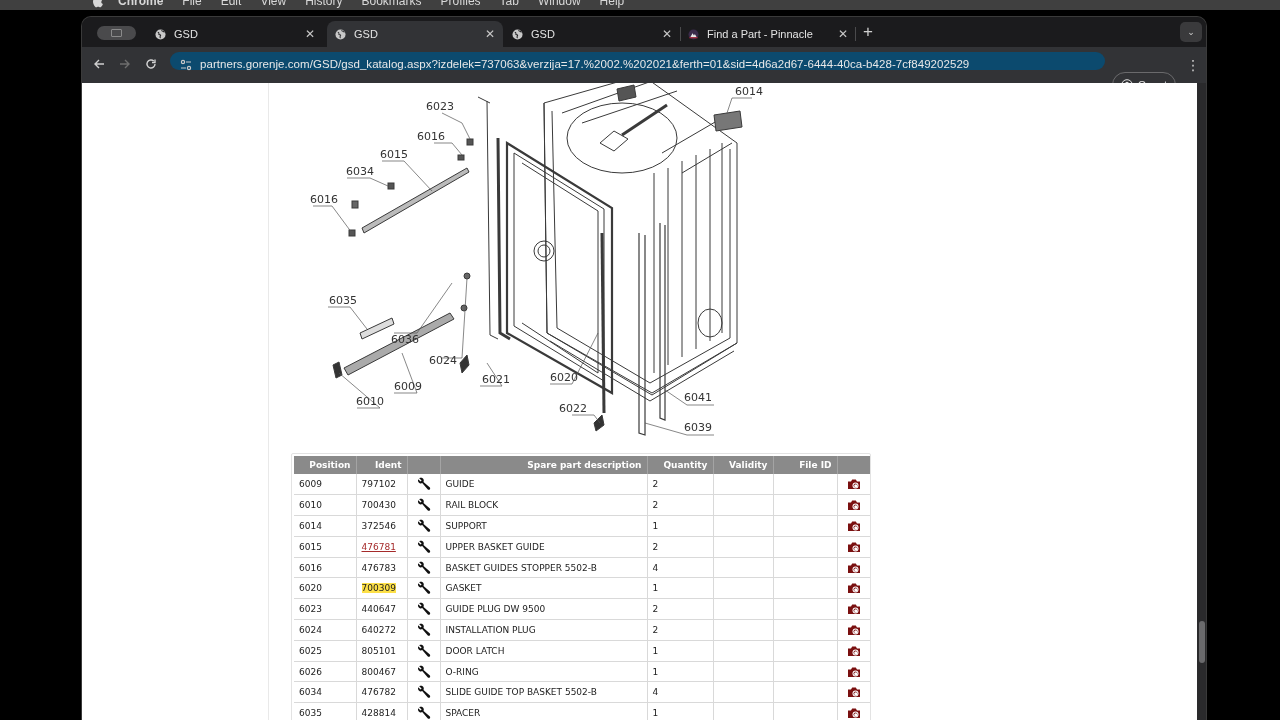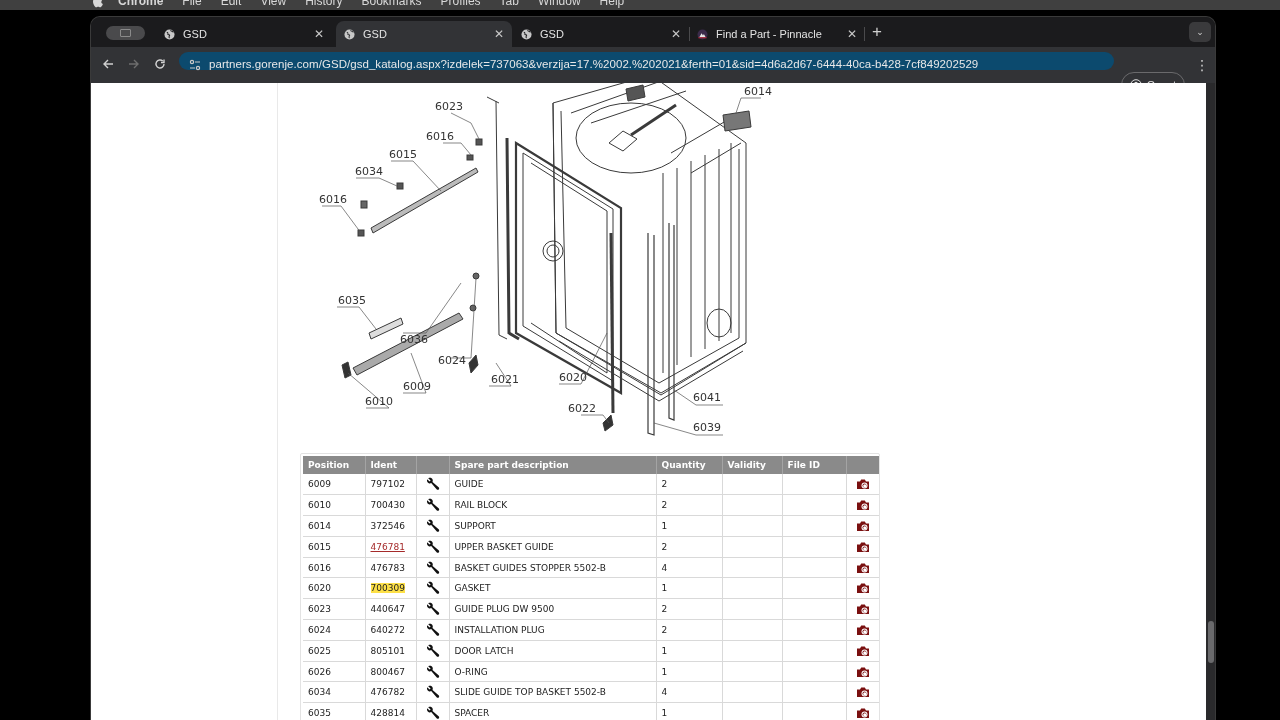--- a/index.html
+++ b/index.html
@@ -7,21 +7,21 @@
   body { font-family: "Liberation Sans", sans-serif; position: relative; }
 
   
   .menubar { position: absolute; left: 0; top: 0; width: 1280px; height: 10px; background: #404040; color: #d8d8d8; font-size: 12px; overflow: hidden; }
   .menubar .inner { position: absolute; top: -6px; left: 92px; display: flex; gap: 0; align-items: center; }
   .menubar .apple { width: 12px; height: 14px; margin-right: 14px; }
   .menubar span.mi { margin-right: 19px; font-weight: normal; }
   .menubar span.mi.bold { font-weight: bold; }
 
   
-  .window { position: absolute; left: 90px; top: 16px; width: 1126px; height: 704px; background: #202124; border-radius: 10px 10px 0 0; overflow: hidden; border: 1px solid #3a3a3a; border-bottom: none; }
+  .window { position: absolute; left: 81px; top: 16px; width: 1126px; height: 704px; background: #202124; border-radius: 10px 10px 0 0; overflow: hidden; border: 1px solid #3a3a3a; border-bottom: none; }
 
   .tabstrip { position: absolute; left: 0; top: 0; width: 100%; height: 30px; background: #1b1b1d; }
   .tab-search-pill { position: absolute; left: 15px; top: 9px; width: 39px; height: 14px; border-radius: 8px; background: #4a4a4c; }
   .tab-search-pill .ico { position: absolute; left: 14px; top: 3px; width: 11px; height: 8px; border: 1px solid #8a8a8a; border-radius: 1px; }
   .tab { position: absolute; top: 4px; height: 26px; display: flex; align-items: center; color: #e3e3e3; font-size: 11px; }
   .tab .globe { width: 11px; height: 11px; margin-right: 8px; }
   .tab .label { flex: 1; white-space: nowrap; overflow: hidden; }
   .tab .close { width: 14px; text-align: center; color: #c8c8c8; font-size: 12px; cursor: pointer; }
   .tab.active { background: #323336; border-radius: 8px 8px 0 0; }
   .tab-sep { position: absolute; top: 10px; width: 1px; height: 14px; background: #4a4a4c; }
@@ -42,21 +42,21 @@
   .viewport { position: absolute; left: 0; top: 66px; width: 1115px; height: 638px; background: #fff; overflow: hidden; }
   .content-frame { position: absolute; left: 186px; top: 0; width: 1px; height: 100%; background: #e9e9e9; }
   .diagram { position: absolute; left: 200px; top: 0; width: 500px; height: 360px; }
 
   .scrollbar { position: absolute; left: 1115px; top: 66px; width: 11px; height: 638px; background: #2a2a2c; }
   .scrollbar .thumb { position: absolute; left: 2px; top: 538px; width: 6px; height: 42px; background: #6a6a6c; border-radius: 3px; }
 
   
   .parts-table-wrap { position: absolute; left: 209px; top: 370px; width: 580px; border: 1px solid #e3e3e3; border-radius: 2px; padding: 2px; background: #fff; }
   table.parts { border-collapse: collapse; width: 576px; font-family: "DejaVu Sans", sans-serif; font-size: 9px; }
-  table.parts th { background: #8a8a8a; color: #fff; text-align: left; font-weight: bold; height: 18px; padding: 0 5px; border-right: 1px solid #a4a4a4; font-size: 9px; }
+  table.parts th { background: #8a8a8a; color: #fff; text-align: right; font-weight: bold; height: 18px; padding: 0 5px; border-right: 1px solid #a4a4a4; font-size: 9px; }
   table.parts td { height: 20.8px; padding: 0 5px; color: #222; border-bottom: 1px solid #d9d9d9; border-right: 1px solid #d9d9d9; white-space: nowrap; }
   table.parts td:last-child, table.parts th:last-child { border-right: none; }
   td.ident.link { color: #a52a2a; text-decoration: underline; }
   td.ident.hl span { background: #fde047; }
   .wrench, .camera { display: block; margin: 0 auto; }
   .col-pos { width: 62px; } .col-ident { width: 51px; } .col-tool { width: 33px; }
   .col-desc { width: 207px; } .col-qty { width: 66px; } .col-val { width: 60px; } .col-extra { width: 64px; } .col-photo { width: 33px; }
 </style>
 </head>
 <body>

